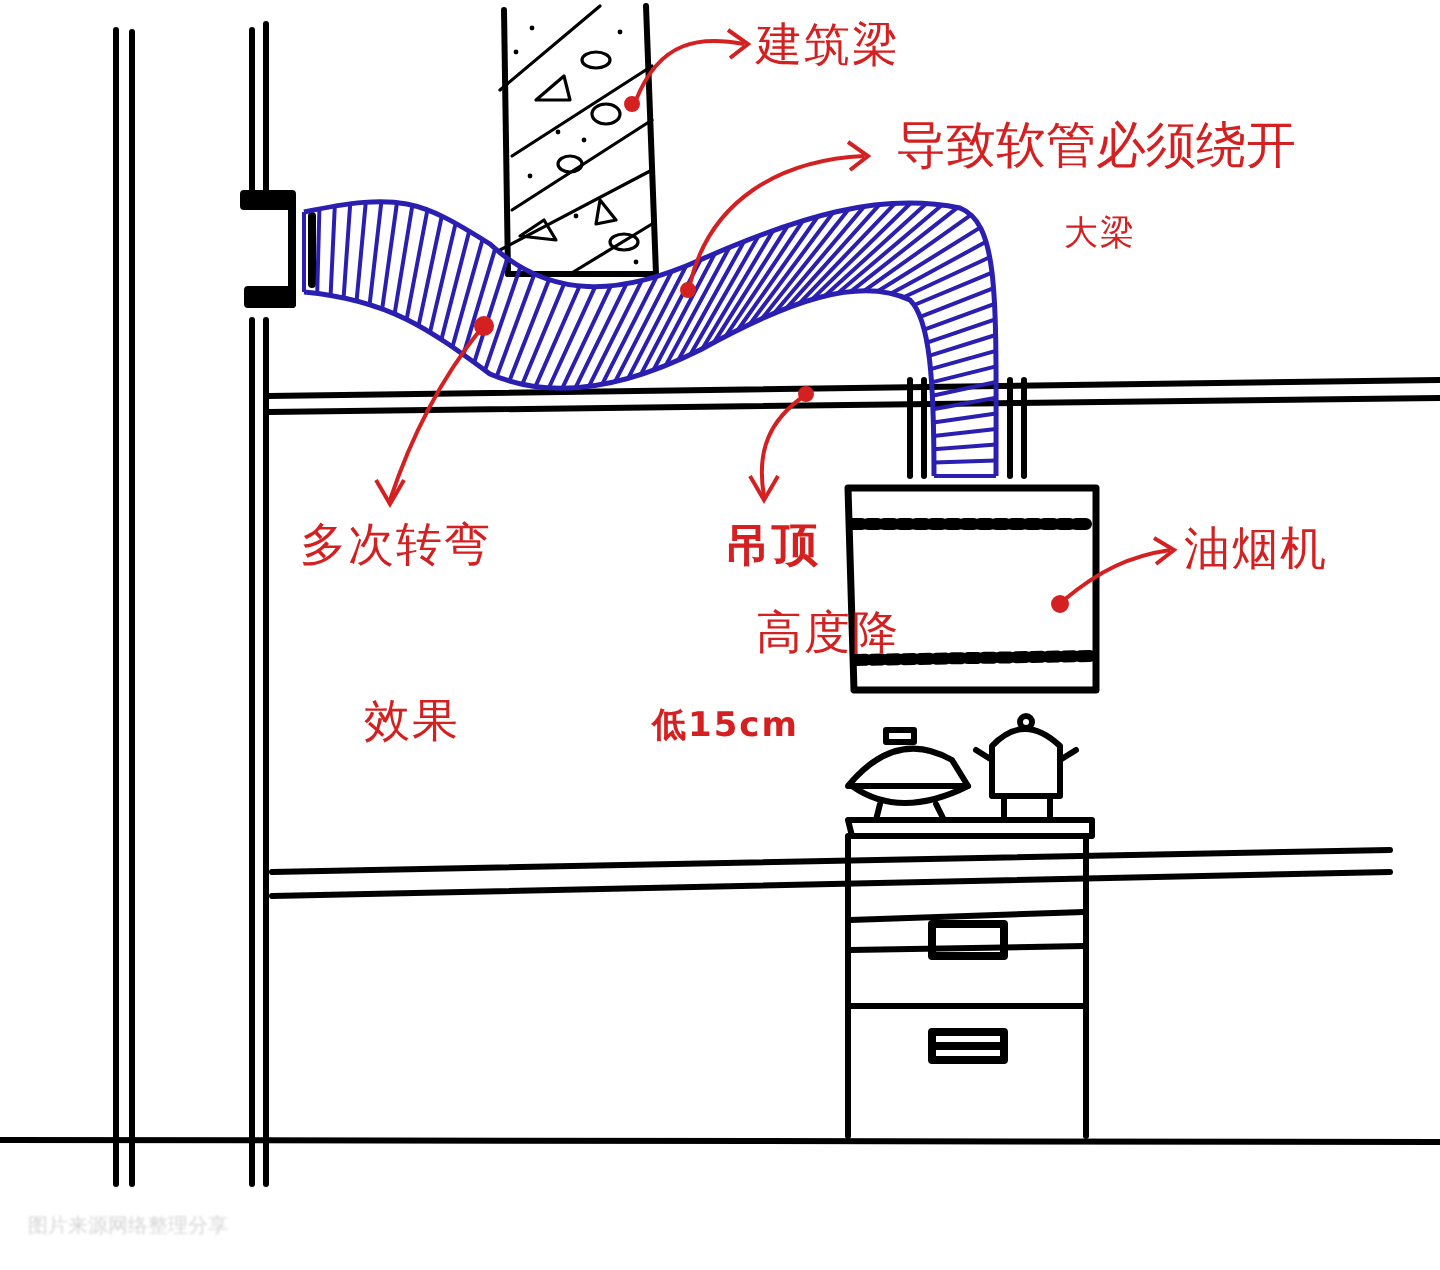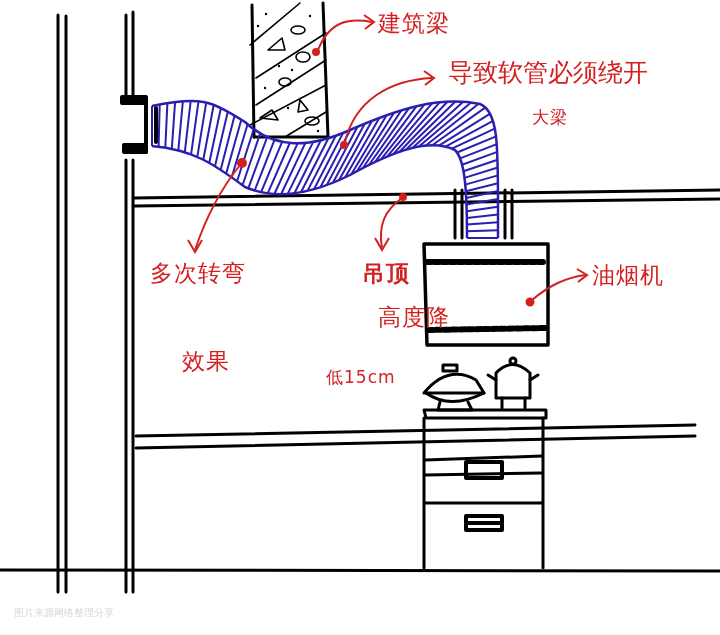--- a/index.html
+++ b/index.html
@@ -151,18 +151,18 @@
 
   <div class="label" style="left:378px;top:6px;">建筑梁</div>
   <div class="label" style="left:448px;top:56px;font-size:25px;letter-spacing:0px;">导致软管必须绕开</div>
   <div class="label small" style="left:532px;top:100px;">大梁</div>
 
   <div class="label" style="left:150px;top:256px;">多次转弯</div>
   <div class="label" style="left:150px;top:344px;margin-left:32px;">效果</div>
 
   <div class="label" style="left:362px;top:256px;font-weight:bold;">吊顶</div>
   <div class="label" style="left:334px;top:300px;margin-left:44px;">高度降</div>
-  <div class="label small" style="left:326px;top:360px;">低15cm</div>
+  <div class="label small" style="left:326px;top:346px;font-weight:bold;">低15cm</div>
 
   <div class="label" style="left:592px;top:258px;">油烟机</div>
 
   <div class="watermark">图片来源网络整理分享</div>
 </div>
 
 </body></html>

